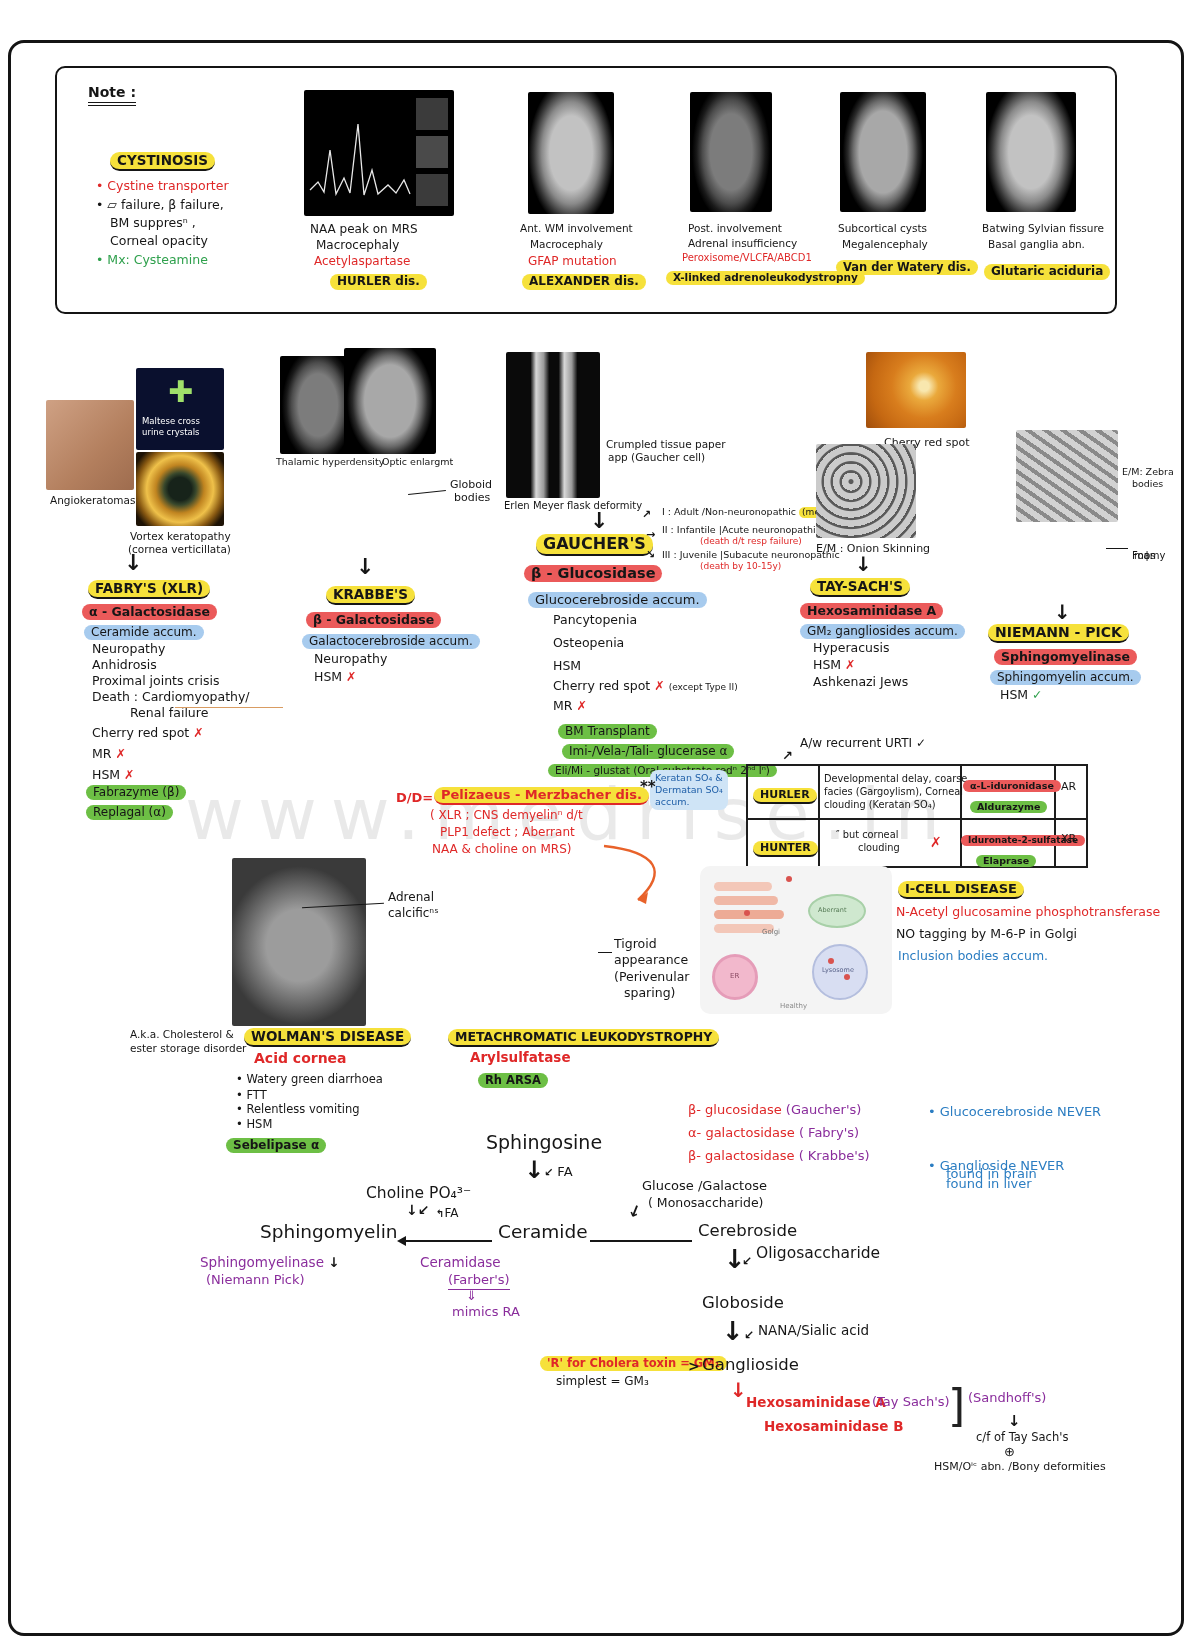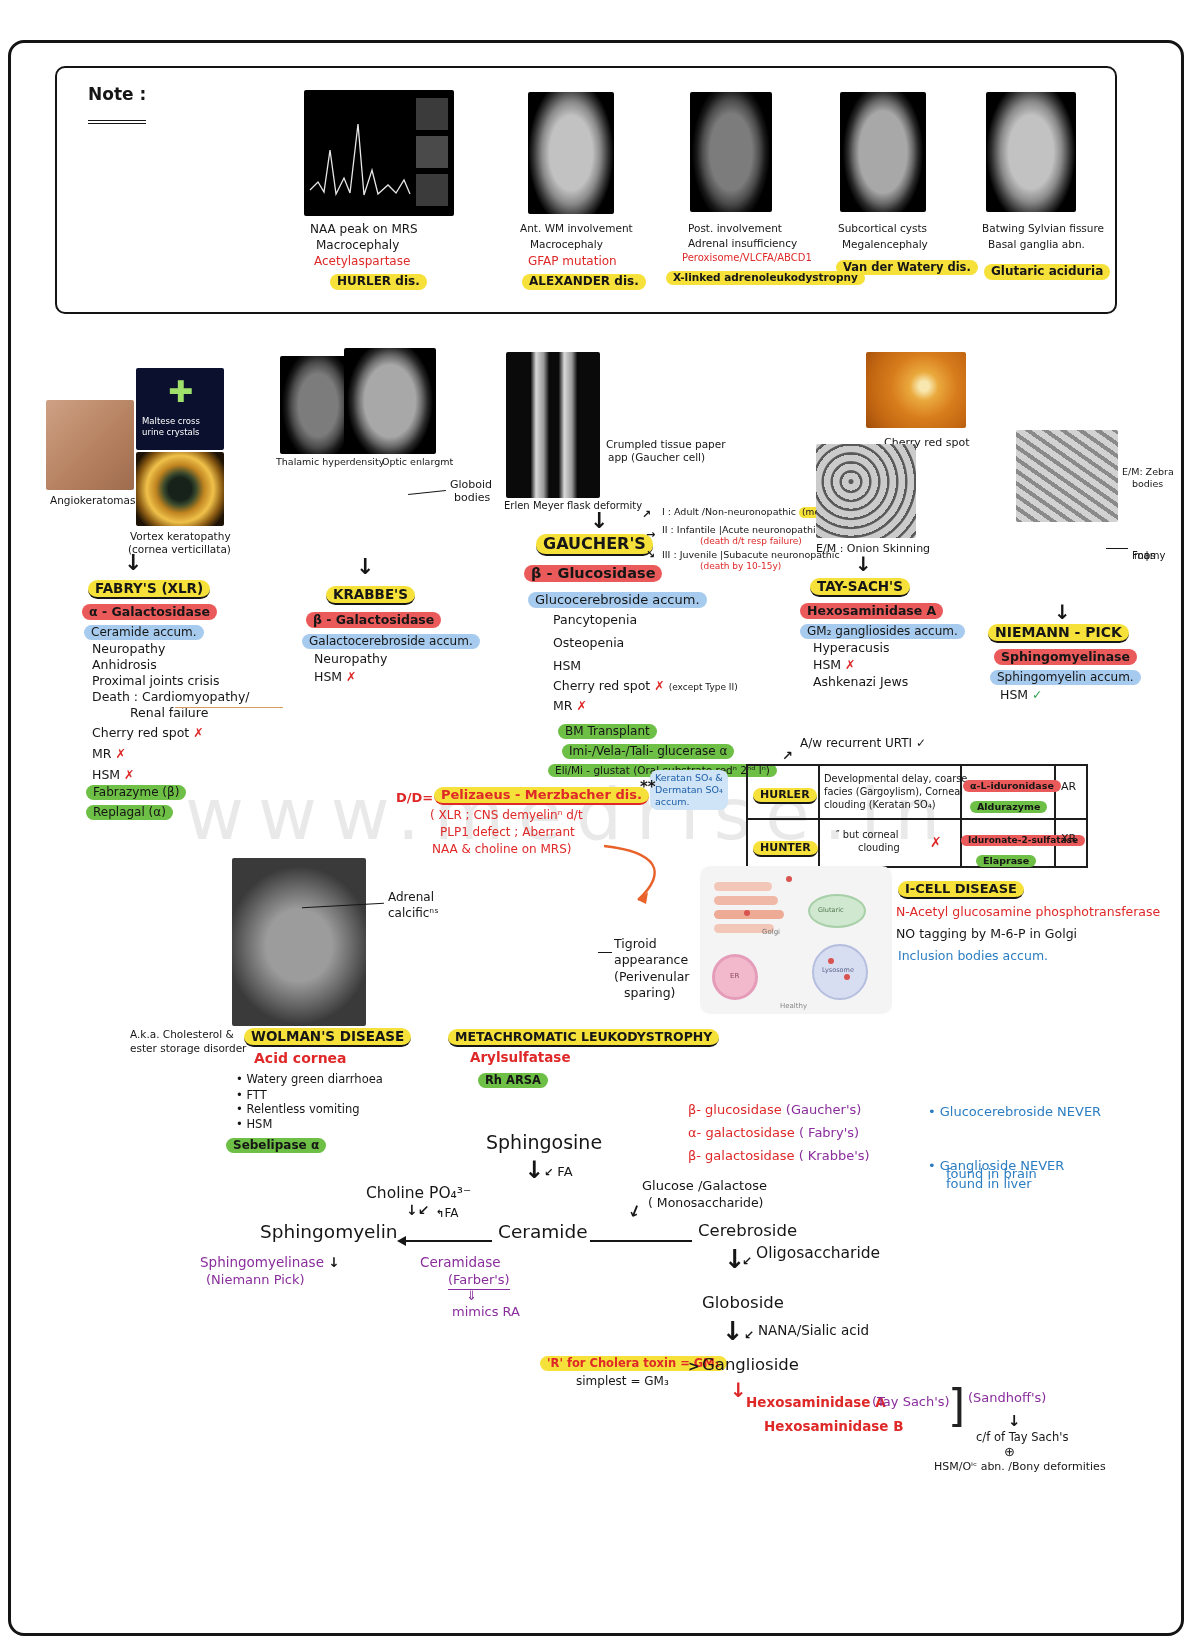--- a/index.html
+++ b/index.html
@@ -61,22 +61,30 @@
 </head>
 <body>
 
 <div id="page">
 
  <div class="abs wmark" style="left:185px;top:772px">www.medrise.in</div>
 
  <div class="frame" style="left:8px;top:40px;width:1176px;height:1596px"></div>
 
  <div class="notebox" style="left:55px;top:66px;width:1062px;height:248px"></div>
- <div class="abs t b" style="left:88px;top:84px;font-size:17px;border-bottom:4px double #161616;padding-bottom:14px">Note :</div>
-
+ <div class="abs t b" style="left:88px;top:84px;font-size:14px;border-bottom:4px double #161616;padding-bottom:0">Note :</div>
+
+ <div class="abs" style="left:96px;top:150px">
+  <span class="pill yel u b" style="font-size:13.5px;margin-left:14px">CYSTINOSIS</span>
+  <div class="t rt" style="margin-top:7px">• Cystine transporter</div>
+  <div class="t" style="margin-top:3px">• ▱ failure, β failure,</div>
+  <div class="t" style="margin-left:14px;margin-top:2px">BM suppresⁿ ,</div>
+  <div class="t" style="margin-left:14px;margin-top:2px">Corneal opacity</div>
+  <div class="t gt" style="margin-top:3px">• Mx: Cysteamine</div>
+ </div>
 
  <div class="img mrs" style="left:304px;top:90px;width:150px;height:126px">
   <svg width="150" height="126">
         <polyline points="6,100 14,92 20,102 26,60 32,104 40,88 46,103 54,34 60,105 68,80 74,104 84,95 92,103 100,90 106,104" fill="none" stroke="#e8e8e8" stroke-width="1.3"></polyline>
         <rect x="112" y="8" width="32" height="32" fill="#3b3b3b"></rect>
         <rect x="112" y="46" width="32" height="32" fill="#4a4a4a"></rect>
         <rect x="112" y="84" width="32" height="32" fill="#3b3b3b"></rect>
       </svg>
  </div>
  <div class="abs cap" style="left:310px;top:222px;font-size:12px">NAA peak on MRS</div>
@@ -279,21 +287,21 @@
   <div class="abs" style="left:14px;top:16px;width:58px;height:64px">
    <div style="height:9px;border-radius:8px;background:#f3c7b8;margin-bottom:5px"></div>
    <div style="height:9px;border-radius:8px;background:#f0b8a6;margin-bottom:5px;width:64px"></div>
    <div style="height:9px;border-radius:8px;background:#edab96;margin-bottom:5px;width:70px"></div>
    <div style="height:9px;border-radius:8px;background:#f3c7b8;width:60px"></div>
   </div>
   <div class="abs cap" style="left:62px;top:62px;font-size:7px;color:#777">Golgi</div>
   <div class="abs" style="left:12px;top:88px;width:46px;height:46px;border-radius:50%;background:#f2b8cc;border:3px solid #e59cb8"></div>
   <div class="abs cap" style="left:30px;top:106px;font-size:7px;color:#8a4a63">ER</div>
   <div class="abs" style="left:108px;top:28px;width:58px;height:34px;border-radius:50%;background:#cfe8cf;border:2px solid #a8d0a8"></div>
-  <div class="abs cap" style="left:118px;top:40px;font-size:6.5px;color:#557a55">Glutaric</div>
+  <div class="abs cap" style="left:118px;top:40px;font-size:6.5px;color:#557a55">Aberrant</div>
   <div class="abs" style="left:112px;top:78px;width:56px;height:56px;border-radius:50%;background:#d8def2;border:2px solid #b4bede"></div>
   <div class="abs cap" style="left:122px;top:100px;font-size:6.5px;color:#5a648a">Lysosome</div>
   <div class="abs" style="left:128px;top:92px;width:6px;height:6px;border-radius:50%;background:#d9534f"></div>
   <div class="abs" style="left:144px;top:108px;width:6px;height:6px;border-radius:50%;background:#d9534f"></div>
   <div class="abs" style="left:86px;top:10px;width:6px;height:6px;border-radius:50%;background:#d9534f"></div>
   <div class="abs" style="left:44px;top:44px;width:6px;height:6px;border-radius:50%;background:#d9534f"></div>
   <div class="abs cap" style="left:80px;top:136px;font-size:7px;color:#888">Healthy</div>
  </div>
  <div class="abs" style="left:898px;top:878px"><span class="pill yel u b" style="font-size:13px">I-CELL DISEASE</span></div>
  <div class="abs t rt" style="left:896px;top:904px;font-size:12.5px">N-Acetyl glucosamine phosphotransferase</div>
@@ -331,21 +339,21 @@
  <div class="arrow" style="left:628px;top:1202px;font-size:16px;transform:rotate(22deg)">↓</div>
  <div class="abs t" style="left:698px;top:1220px;font-size:16.5px">Cerebroside</div>
  <div class="arrow" style="left:724px;top:1244px;font-size:26px">↓</div>
  <div class="arrow" style="left:742px;top:1254px;font-size:12px">↙</div>
  <div class="abs t" style="left:756px;top:1244px;font-size:15.5px">Oligosaccharide</div>
  <div class="abs t" style="left:702px;top:1292px;font-size:16.5px">Globoside</div>
  <div class="arrow" style="left:722px;top:1316px;font-size:26px">↓</div>
  <div class="arrow" style="left:744px;top:1328px;font-size:12px">↙</div>
  <div class="abs t" style="left:758px;top:1322px;font-size:13.5px">NANA/Sialic acid</div>
  <div class="abs" style="left:540px;top:1352px"><span class="pill yel rt b" style="font-size:11.5px">'R' for Cholera toxin = GM₁</span></div>
- <div class="abs t" style="left:576px;top:1374px;font-size:12px">simplest = GM₃</div>
+ <div class="abs t" style="left:556px;top:1374px;font-size:12px">simplest = GM₃</div>
  <div class="arrow" style="left:688px;top:1358px;font-size:14px">&gt;</div>
  <div class="abs t" style="left:702px;top:1354px;font-size:16.5px">Ganglioside</div>
  <div class="arrow rt" style="left:730px;top:1378px;font-size:20px;color:#df2828">↓</div>
  <div class="abs t rt b" style="left:746px;top:1394px;font-size:13.5px">Hexosaminidase A</div>
  <div class="abs t pt" style="left:872px;top:1394px;font-size:13px">(Tay Sach's)</div>
  <div class="abs t rt b" style="left:764px;top:1418px;font-size:13.5px">Hexosaminidase B</div>
  <div class="abs" style="left:948px;top:1380px;font-size:44px;color:#222">]</div>
  <div class="abs t pt" style="left:968px;top:1390px;font-size:13px">(Sandhoff's)</div>
  <div class="arrow" style="left:1008px;top:1412px;font-size:15px">↓</div>
  <div class="abs t" style="left:976px;top:1430px;font-size:11.5px">c/f of Tay Sach's</div>

